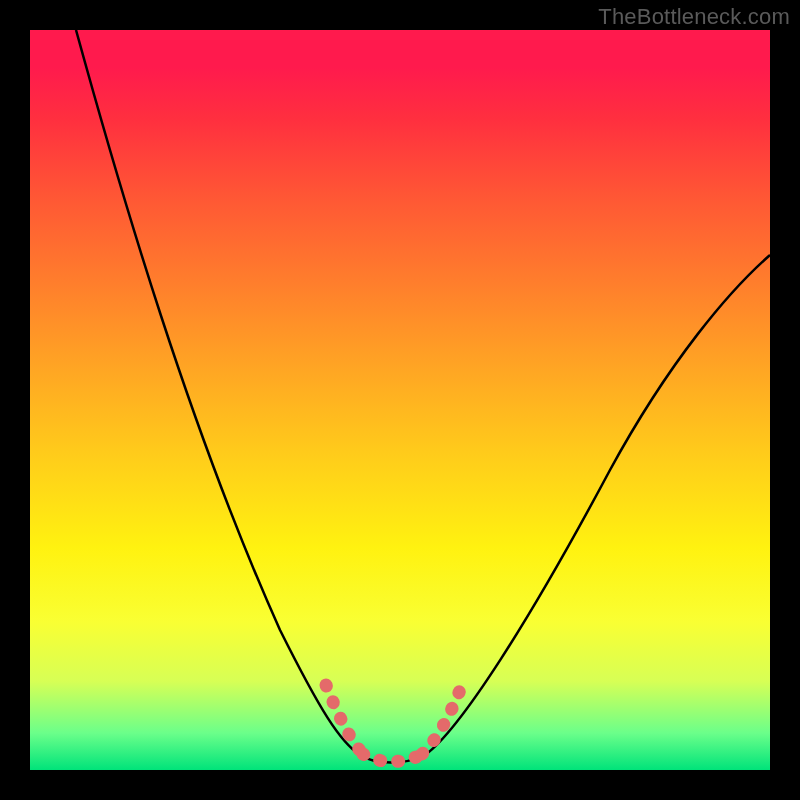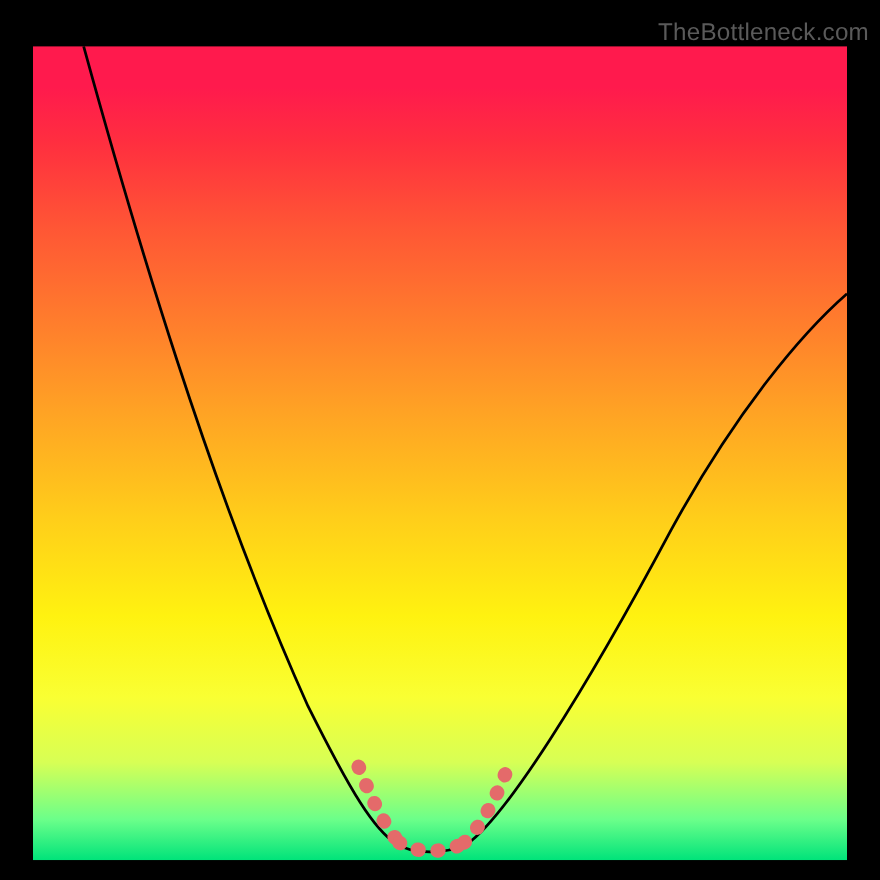--- a/index.html
+++ b/index.html
@@ -7,21 +7,21 @@
     padding: 0;
     width: 800px;
     height: 800px;
     background: #000;
     overflow: hidden;
     font-family: Arial, Helvetica, sans-serif;
   }
   .frame {
     position: absolute;
     left: 0;
-    top: 12px;
+    top: 0;
     width: 800px;
     height: 570px;
     background: #000;
   }
   .plot-area {
     position: absolute;
     left: 30px;
     top: 30px;
     width: 740px;
     height: 740px;

